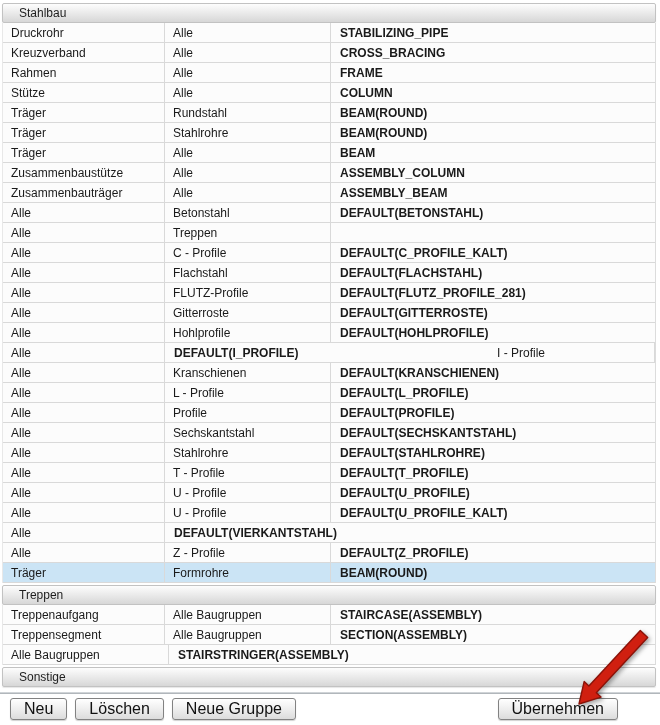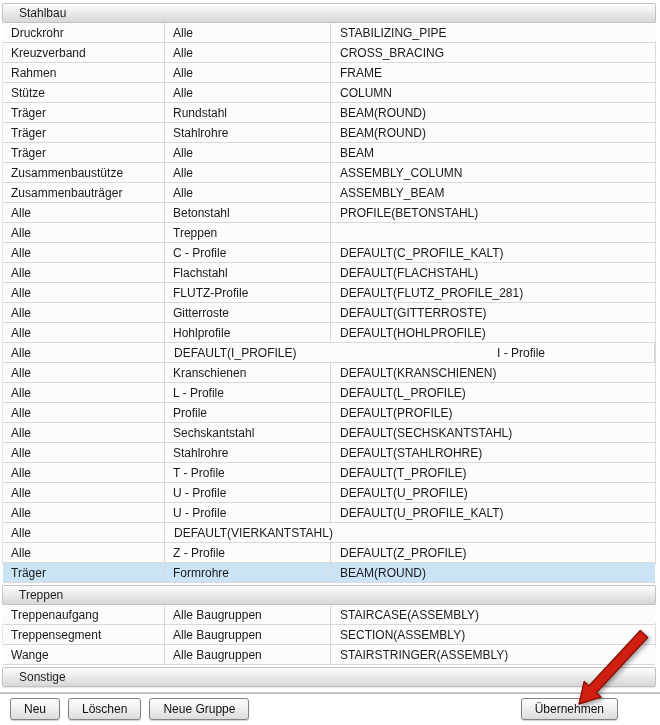--- a/index.html
+++ b/index.html
@@ -17,45 +17,45 @@
     height:18px;
     border:1px solid #c2c2c2;
     border-radius:2px;
     background:linear-gradient(to bottom, #fdfdfd 0%, #ececec 45%, #d7d7d7 100%);
     display:flex; align-items:center;
     padding-left:16px;
     font-size:12px; color:#1e1e1e;
     box-shadow:0 1px 1px rgba(0,0,0,0.10);
   }
 
-  .rows { border-left:1px solid #e8e8e8; border-right:1px solid #dcdcdc;border-radius:22px; }
+  .rows { border-left:1px solid #e8e8e8; border-right:1px solid #dcdcdc; }
 
   .t-row {
     display:flex; height:19px;
     border-bottom:1px solid #d9d9d9;
     background:#fcfcfc;
     font-size:12px; color:#1a1a1a;
   }
   .t-row.selected { background:#cbe4f5; }
   .cell { display:flex; align-items:center; white-space:nowrap; overflow:hidden; }
   .c1 { width:153px; padding-left:8px; border-right:1px solid #d9d9d9; }
   .c2 { width:157px; padding-left:8px; border-right:1px solid #d9d9d9; }
-  .c3 { flex:1; padding-left:9px; }
+  .c3 { flex:1; padding-left:9px;font-weight:bold; }
 
   .panel-bottom-edge {
     position:absolute; left:0; top:692px; width:660px; height:2px;
     background:linear-gradient(to bottom, #dfe2e5, #a2a8ad);
   }
 
   .footer { position:absolute; left:0; top:698px; width:660px; height:26px; }
   .left-buttons { position:absolute; left:10px; top:0; display:flex; gap:8px; }
   .btn {
     height:22px; padding:0 13px;
     font-family:"Liberation Sans", sans-serif;
-    font-size:12px; color:#111;
+    font-size:16px; color:#111;
     border:1px solid #828282; border-radius:3px;
     background:linear-gradient(to bottom, #ffffff 0%, #f0f0f0 45%, #dcdcdc 100%);
     box-shadow:0 1px 1px rgba(0,0,0,0.18);
     cursor:default;
   }
   .apply-btn { position:absolute; right:42px; top:0; }
 
   .arrow-annotation {
     position:absolute; left:563px; top:628px; width:92px; height:84px;
     pointer-events:none;
@@ -111,21 +111,21 @@
         <div class="cell c3">ASSEMBLY_COLUMN</div>
       </div>
       <div class="t-row">
         <div class="cell c1">Zusammenbauträger</div>
         <div class="cell c2">Alle</div>
         <div class="cell c3">ASSEMBLY_BEAM</div>
       </div>
       <div class="t-row">
         <div class="cell c1">Alle</div>
         <div class="cell c2">Betonstahl</div>
-        <div class="cell c3">PROFILE(BETONSTAHL)</div>
+        <div class="cell c3">DEFAULT(BETONSTAHL)</div>
       </div>
       <div class="t-row">
         <div class="cell c1">Alle</div>
         <div class="cell c2">Treppen</div>
       </div>
       <div class="t-row">
         <div class="cell c1">Alle</div>
         <div class="cell c2">C - Profile</div>
         <div class="cell c3">DEFAULT(C_PROFILE_KALT)</div>
       </div>
@@ -217,21 +217,20 @@
         <div class="cell c1">Treppenaufgang</div>
         <div class="cell c2">Alle Baugruppen</div>
         <div class="cell c3">STAIRCASE(ASSEMBLY)</div>
       </div>
       <div class="t-row">
         <div class="cell c1">Treppensegment</div>
         <div class="cell c2">Alle Baugruppen</div>
         <div class="cell c3">SECTION(ASSEMBLY)</div>
       </div>
       <div class="t-row">
-        <div class="cell c1">Wange</div>
         <div class="cell c2">Alle Baugruppen</div>
         <div class="cell c3">STAIRSTRINGER(ASSEMBLY)</div>
       </div>
     </div>
     <div class="group-header">
       <span>Sonstige</span>
     </div>
   </div>
 
 <div class="panel-bottom-edge"></div>

